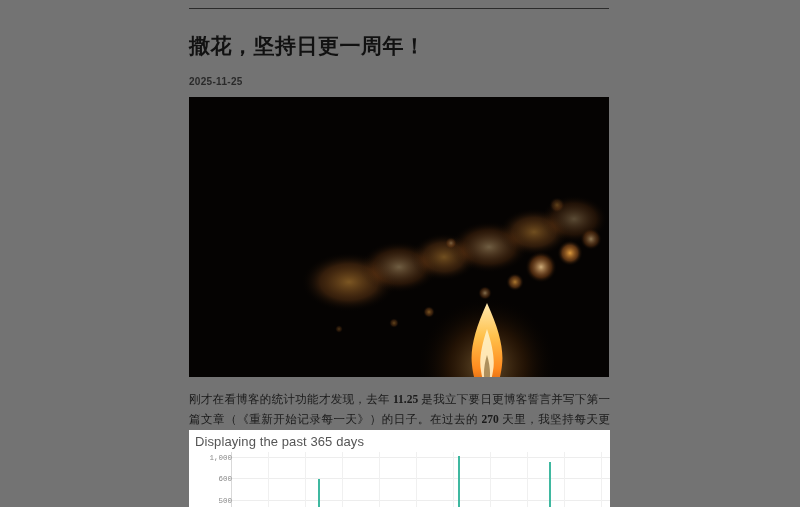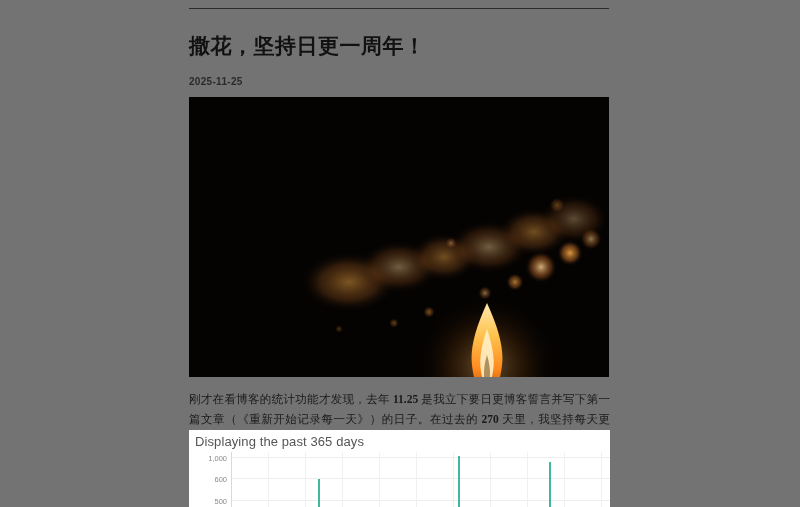--- a/index.html
+++ b/index.html
@@ -123,23 +123,22 @@
   .vgrid {
     position: absolute;
     top: 0;
     bottom: 0;
     width: 0;
     border-left: 1px solid #f0f0f0;
   }
   .ytick {
     position: absolute;
     right: 100%;
-    margin-right: 5px;
     transform: translateY(-50%);
-    font-family: Liberation Sans, sans-serif;
+    font-family: Liberation Mono, monospace;
     font-size: 7.5px;
     color: #8a8a8a;
     white-space: nowrap;
   }
   .bar {
     position: absolute;
     bottom: 0;
     width: 1.5px;
     background: #3fb8a0;
   }

